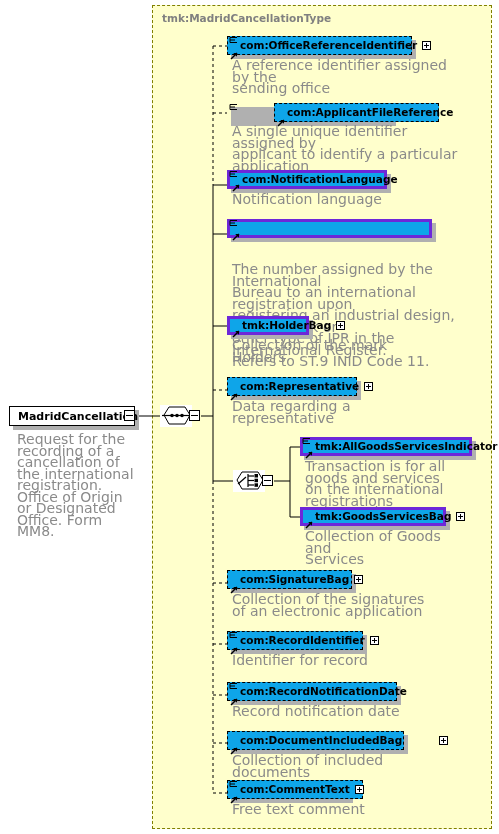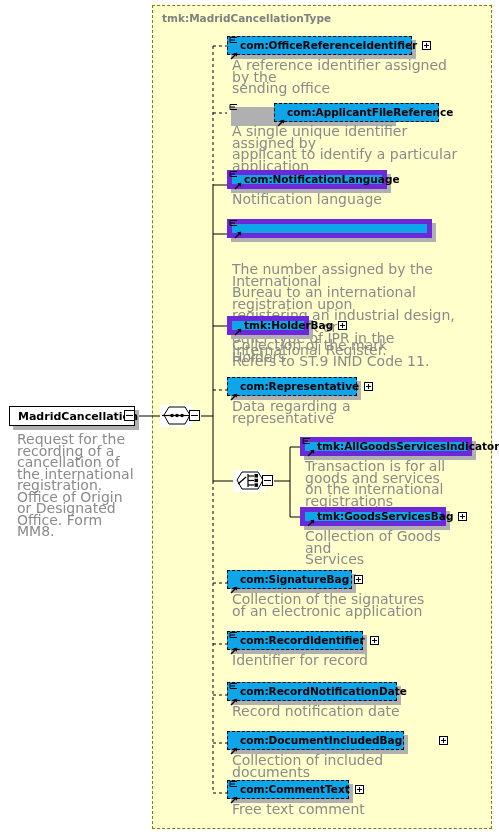--- a/index.html
+++ b/index.html
@@ -45,21 +45,21 @@
     position: absolute;
     box-sizing: border-box;
     background: #0ea5e9;
     height: 19px;
     display: flex;
     align-items: center;
     padding-left: 12px;
     padding-right: 3px;
     white-space: nowrap;
   }
-  .node.required { border: 5px solid #6d28d9; }
+  .node.required { border: 3px solid #6d28d9; }
   .node.optional { border: 1px dashed #000000; }
   .node .label {
     font-size: 10.5px;
     font-weight: bold;
     color: #000000;
     line-height: 1;
   }
   
   .node-shadow {
     position: absolute;
@@ -392,21 +392,21 @@
       <div class="node optional" style="left: 227px; top: 731px; width: 177px; gap: 32px;">
         <span class="label">com:DocumentIncludedBag</span>
         <div class="plus-box"></div>
         <span class="arrow-glyph"><svg width="8" height="8" viewBox="0 0 8 8">
             <path d="M1 7 L7 1" stroke="#000" stroke-width="1.4"></path>
             <path d="M7 1 L3.2 1 L7 4.8 Z" fill="#000"></path>
           </svg></span>
       </div>
       <div class="desc" style="left: 232px; top: 755px; width: 227px;">Collection of included documents</div>
       <div class="node-shadow" style="left: 231px; top: 784px; width: 122px; height: 19px;"></div>
-      <div class="node optional" style="left: 227px; top: 780px; width: 122px;">
+      <div class="node optional" style="left: 227px; top: 780px; width: 136px;">
         <span class="label">com:CommentText</span>
         <div class="plus-box"></div>
         <span class="arrow-glyph"><svg width="8" height="8" viewBox="0 0 8 8">
             <path d="M1 7 L7 1" stroke="#000" stroke-width="1.4"></path>
             <path d="M7 1 L3.2 1 L7 4.8 Z" fill="#000"></path>
           </svg></span>
       </div>
       <span class="attr-glyph" style="left: 229px; top: 774px;"><svg width="9" height="9" viewBox="0 0 9 9">
           <line x1="1" y1="1.5" x2="8" y2="1.5" stroke="#000" stroke-width="1"></line>
           <line x1="1" y1="4" x2="6" y2="4" stroke="#000" stroke-width="1"></line>

